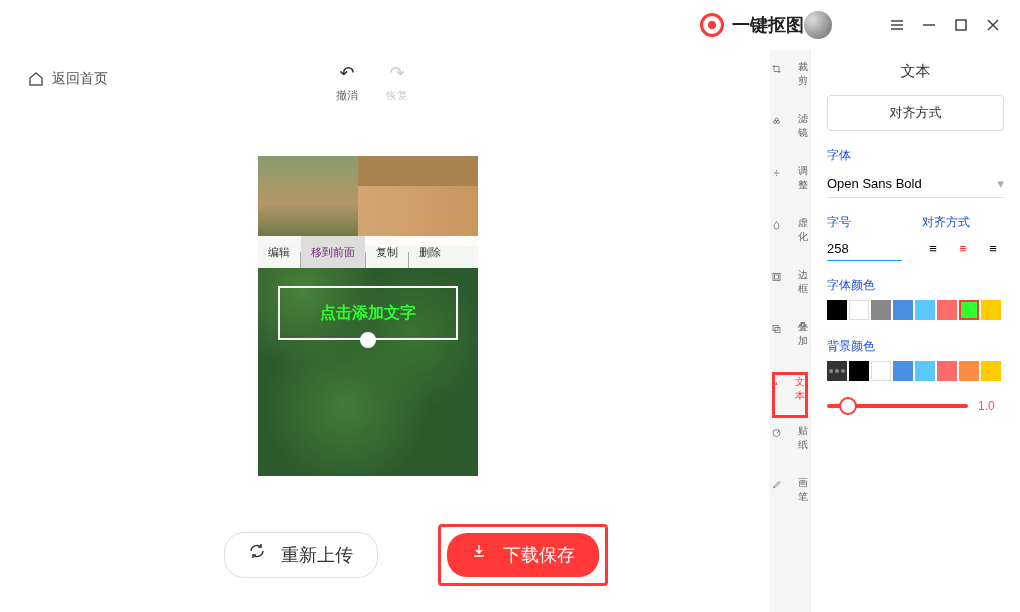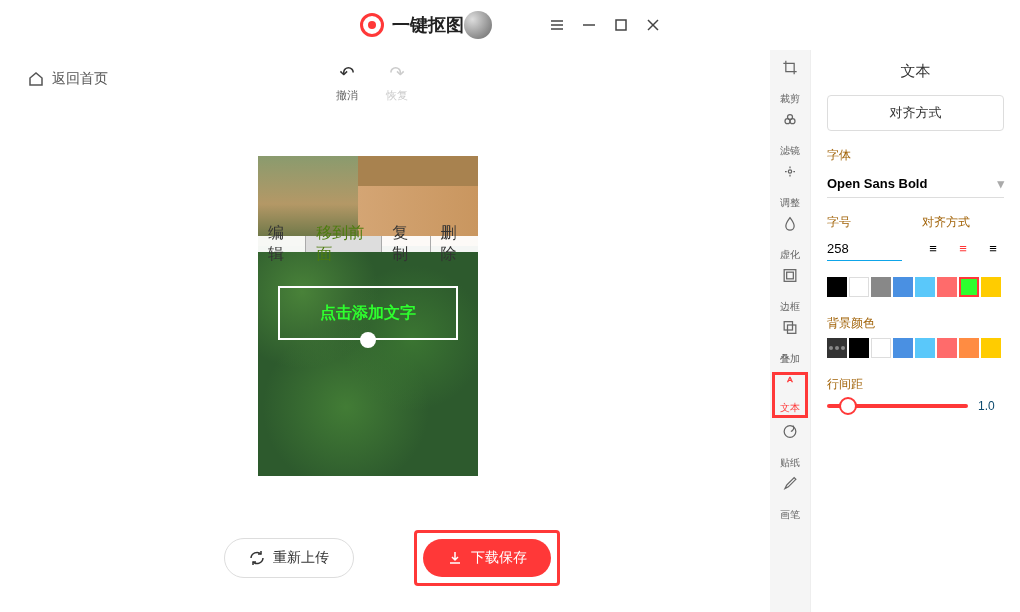--- a/index.html
+++ b/index.html
@@ -1,71 +1,71 @@
 <!DOCTYPE html>
 <html><head>
 <meta charset="utf-8">
 <style>
 *{margin:0;padding:0;box-sizing:border-box;font-family:-apple-system,BlinkMacSystemFont,"Segoe UI",sans-serif}
 body{width:1020px;height:612px;background:#fff;overflow:hidden;position:relative}
-.header{height:50px;display:flex;align-items:center;justify-content:center;padding:0 20px}
+.header{height:50px;display:flex;align-items:center;justify-content:flex-end;padding:0 20px}
 .logo-area{display:flex;align-items:center;gap:8px}
 .logo-icon{width:24px;height:24px;border:3px solid #ff3838;border-radius:50%;position:relative;display:flex;align-items:center;justify-content:center}
 .logo-icon::before{content:"";width:8px;height:8px;background:#ff3838;border-radius:50%}
 .logo-text{font-size:18px;font-weight:bold;color:#222}
 .window-controls{display:flex;align-items:center;gap:18px}
 .avatar{width:28px;height:28px;border-radius:50%;background:radial-gradient(circle at 30% 30%,#ddd,#666);margin-right:40px}
 .win-btn{width:14px;height:14px;display:flex;align-items:center;justify-content:center;cursor:pointer;color:#444}
 .back-home{position:absolute;top:70px;left:28px;display:flex;align-items:center;gap:8px;color:#555;font-size:14px;cursor:pointer}
 .home-icon{width:16px;height:16px}
 .undo-redo{position:absolute;top:62px;left:336px;display:flex;gap:28px}
 .ur-item{display:flex;flex-direction:column;align-items:center;gap:4px;cursor:pointer}
 .ur-icon{font-size:18px;color:#333}
 .ur-icon.disabled{color:#ccc}
 .ur-label{font-size:11px;color:#666}
 .ur-label.disabled{color:#ccc}
 .canvas-area{position:absolute;top:156px;left:258px;width:220px;height:320px;background:linear-gradient(180deg,#8a9b6e 0%,#b49866 15%,#2d5a2d 35%,#3d6b3d 100%);overflow:hidden}
 .building{position:absolute;top:0;right:0;width:120px;height:110px;background:linear-gradient(90deg,#d4a574 0%,#c9965f 100%)}
 .building::before{content:"";position:absolute;top:0;left:0;right:0;height:30px;background:#a8824f}
 .tree-texture{position:absolute;top:90px;left:0;right:0;bottom:0;background:radial-gradient(circle at 20% 20%,rgba(80,140,60,0.8) 0%,transparent 30%),radial-gradient(circle at 70% 40%,rgba(60,120,50,0.9) 0%,transparent 35%),radial-gradient(circle at 40% 70%,rgba(70,130,55,0.85) 0%,transparent 40%),#2d5a2d}
-.context-menu{position:absolute;top:80px;left:0;right:0;height:16px;background:rgba(255,255,255,0.95);display:flex;align-items:flex-end;font-size:16px}
+.context-menu{position:absolute;top:80px;left:0;right:0;height:32px;background:rgba(255,255,255,0.95);display:flex;align-items:flex-end;font-size:11px}
 .ctx-item{padding:0 10px;cursor:pointer;color:#333;height:100%;display:flex;align-items:center}
-.ctx-item.active{background:#ddd;color:#4d7c0f}
+.ctx-item.active{background:#ddd;color:#701a75}
 .ctx-divider{width:1px;height:16px;background:#aaa}
 .text-box{position:absolute;top:130px;left:20px;width:180px;height:54px;border:2px solid #fff;display:flex;align-items:center;justify-content:center}
 .text-box-content{color:#2eff2e;font-size:16px;font-weight:bold}
 .text-handle{position:absolute;bottom:-10px;left:50%;transform:translateX(-50%);width:16px;height:16px;background:#fff;border-radius:50%}
 .bottom-buttons{position:absolute;bottom:26px;left:224px;display:flex;gap:60px;align-items:center}
-.btn{padding:10px 24px;border-radius:20px;font-size:14px;display:flex;align-items:center;gap:8px;cursor:pointer}
+.btn{padding:10px 24px;border-radius:20px;font-size:18px;display:flex;gap:16px;cursor:pointer}
 .btn-outline{background:#fff;border:1px solid #ddd;color:#333}
 .btn-primary{background:#ff3838;color:#fff;border:none}
 .btn-primary-wrap{border:3px solid #ff3838;padding:6px;border-radius:4px}
 .tool-sidebar{position:absolute;top:50px;right:210px;width:40px;bottom:0;background:#f5f5f5;display:flex;flex-direction:column;align-items:center;padding-top:10px;gap:6px}
-.tool-item{width:36px;height:46px;display:flex;flex-direction:column;align-items:center;justify-content:center;gap:17px;cursor:pointer;font-size:10px;color:#666}
+.tool-item{width:36px;height:46px;display:flex;flex-direction:row;align-items:flex-start;justify-content:center;gap:17px;cursor:pointer;font-size:10px;color:#666}
 .tool-item svg{width:18px;height:18px}
 .tool-item.highlighted{border:3px solid #ff3838;color:#ff3838}
 .tool-item.highlighted svg{stroke:#ff3838;fill:#ff3838}
 .right-panel{position:absolute;top:50px;right:0;width:210px;bottom:0;background:#fff;border-left:1px solid #eee;padding:12px 16px}
 .panel-title{text-align:center;font-size:15px;color:#333;margin-bottom:14px}
 .add-text-btn{width:100%;padding:8px;border:1px solid #ddd;border-radius:4px;background:#fff;font-size:13px;color:#333;cursor:pointer;margin-bottom:16px}
-.field-label{font-size:12px;color:#a16207;margin-bottom:6px}
-.font-select{width:100%;padding:6px 0;border:none;border-bottom:1px solid #ddd;font-size:13px;font-weight:bold;display:flex;justify-content:space-between;align-items:center;margin-bottom:16px;cursor:pointer}
+.field-label{font-size:12px;color:#1d4ed8;margin-bottom:6px}
+.font-select{width:100%;padding:6px 0;border:none;border-bottom:1px solid #ddd;font-size:13px;font-weight:normal;display:flex;justify-content:space-between;align-items:center;margin-bottom:16px;cursor:pointer}
 .row{display:flex;gap:20px;margin-bottom:16px}
 .col{flex:1}
 .size-input{width:100%;border:none;border-bottom:1px solid #0ea5e9;font-size:13px;padding:4px 0}
 .align-btns{display:flex;gap:8px}
 .align-btn{width:22px;height:22px;display:flex;align-items:center;justify-content:center;cursor:pointer;font-size:13px}
 .align-btn.active{color:#ff3838}
 .color-row{display:flex;gap:2px;margin-bottom:18px}
 .color-swatch{width:20px;height:20px;cursor:pointer}
 .color-swatch.selected{border:2px solid #ff3838}
 .slider-row{display:flex;align-items:center;gap:10px}
 .slider{flex:1;height:4px;background:#ff3838;position:relative;border-radius:2px}
 .slider::after{content:"";position:absolute;left:15%;top:50%;transform:translate(-50%,-50%);width:14px;height:14px;background:#fff;border:2px solid #ff3838;border-radius:50%}
-.slider-val{font-size:12px;color:#0c4a6e;width:26px}
+.slider-val{font-size:12px;color:#ec4899;width:26px}
 .dots-icon{width:4px;height:4px;background:#888;border-radius:50%;box-shadow:-6px 0 #888,6px 0 #888}
 </style>
 </head>
 <body>
 
 <div class="header">
   <div class="logo-area">
     <div class="logo-icon"></div>
     <div class="logo-text">一键抠图</div>
   </div>
@@ -229,20 +229,21 @@
     </div>
     <div class="col">
       <div class="field-label">对齐方式</div>
       <div class="align-btns">
         <div class="align-btn">≡</div>
         <div class="align-btn active">≡</div>
         <div class="align-btn">≡</div>
       </div>
     </div>
   </div>
+  <div class="field-label">字体颜色</div>
   <div class="color-row" id="font-colors">
       <div class="color-swatch" style="background: rgb(0, 0, 0);"></div>
       <div class="color-swatch" style="background: rgb(255, 255, 255); border: 1px solid rgb(221, 221, 221);"></div>
       <div class="color-swatch" style="background: rgb(136, 136, 136);"></div>
       <div class="color-swatch" style="background: rgb(74, 144, 226);"></div>
       <div class="color-swatch" style="background: rgb(90, 200, 250);"></div>
       <div class="color-swatch" style="background: rgb(255, 107, 107);"></div>
       <div class="color-swatch selected" style="background: rgb(46, 255, 46);"></div>
       <div class="color-swatch" style="background: rgb(255, 204, 0);"></div>
     </div>
@@ -252,18 +253,17 @@
         <div class="dots-icon" style="margin:8px auto"></div>
       </div>
       <div class="color-swatch" style="background: rgb(0, 0, 0);"></div>
       <div class="color-swatch" style="background: rgb(255, 255, 255); border: 1px solid rgb(221, 221, 221);"></div>
       <div class="color-swatch" style="background: rgb(74, 144, 226);"></div>
       <div class="color-swatch" style="background: rgb(90, 200, 250);"></div>
       <div class="color-swatch" style="background: rgb(255, 107, 107);"></div>
       <div class="color-swatch" style="background: rgb(255, 140, 66);"></div>
       <div class="color-swatch" style="background: rgb(255, 204, 0);"></div>
     </div>
-  <div class="field-label">行间距</div>
   <div class="slider-row">
     <div class="slider"></div>
     <div class="slider-val">1.0</div>
   </div>
 </div>
 
 </body></html>

